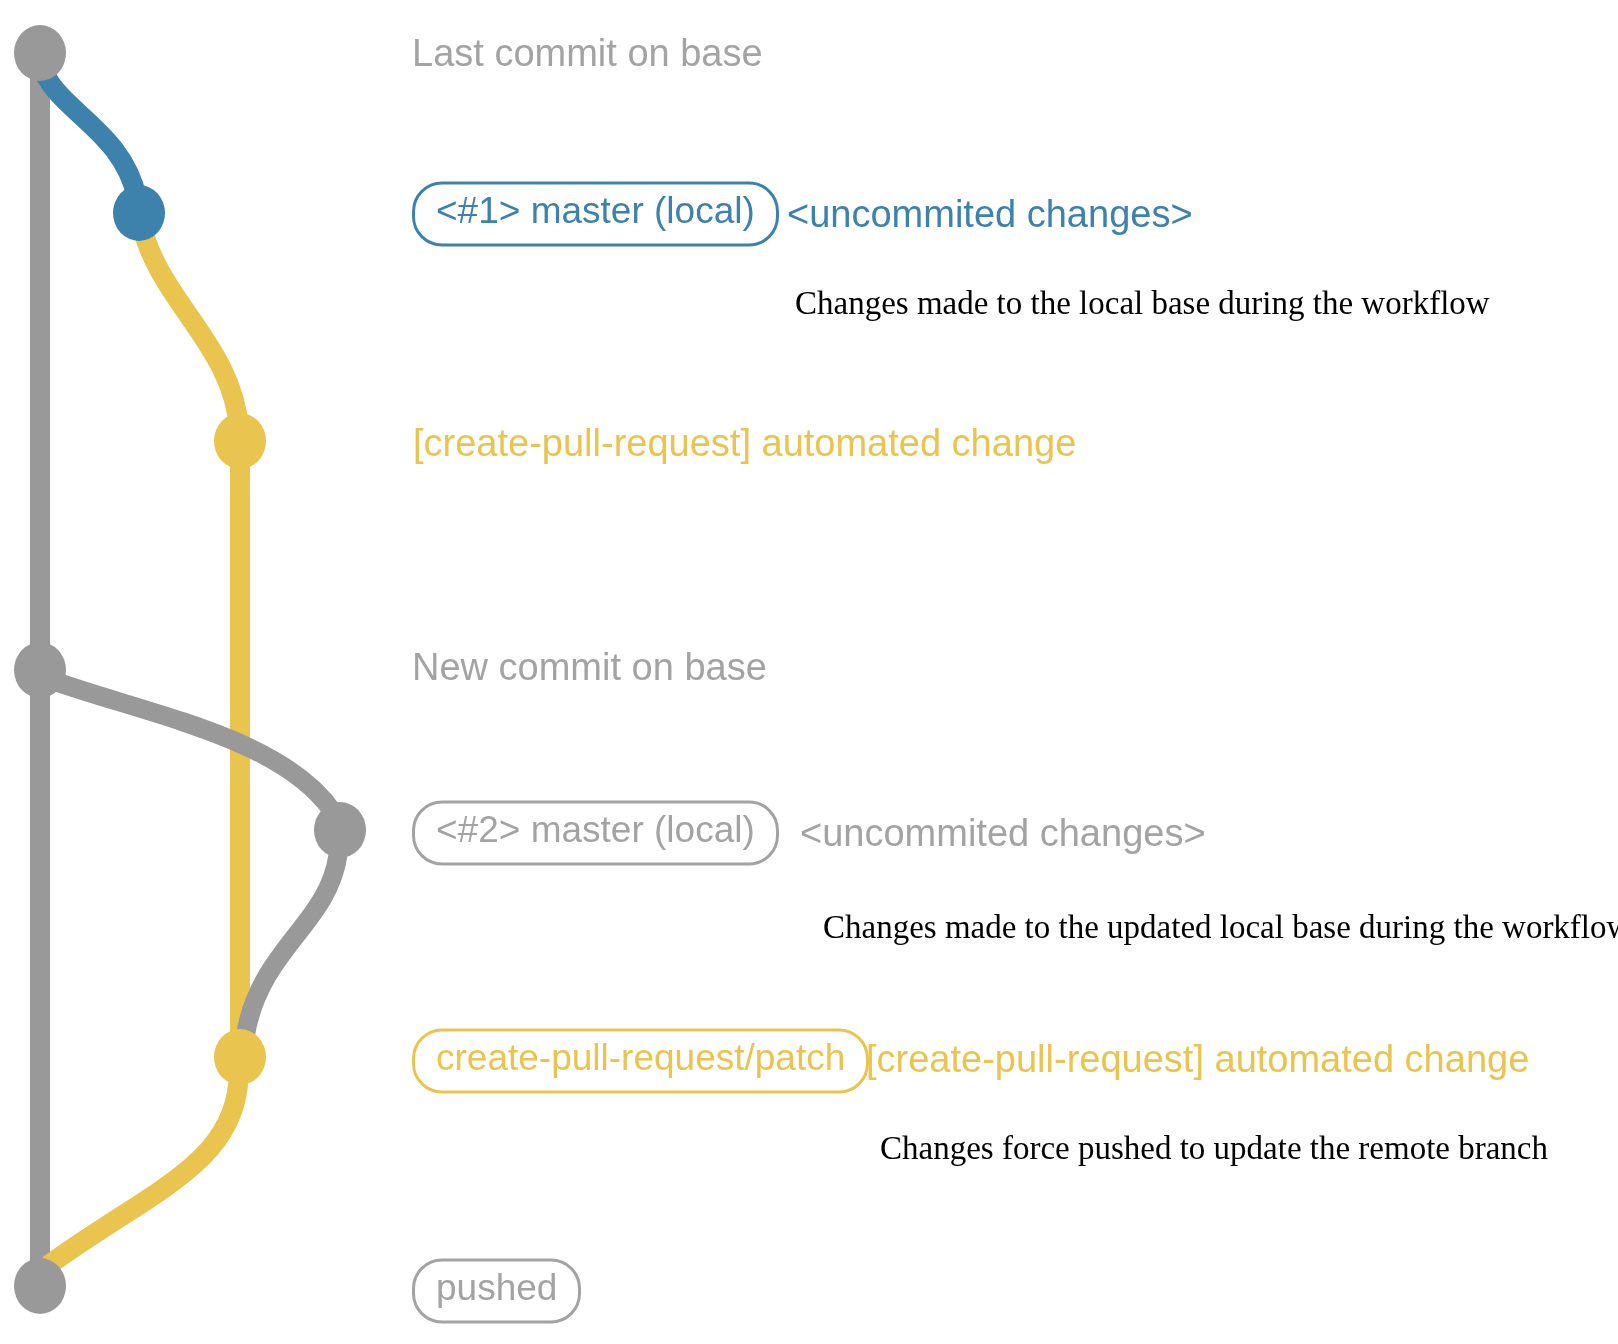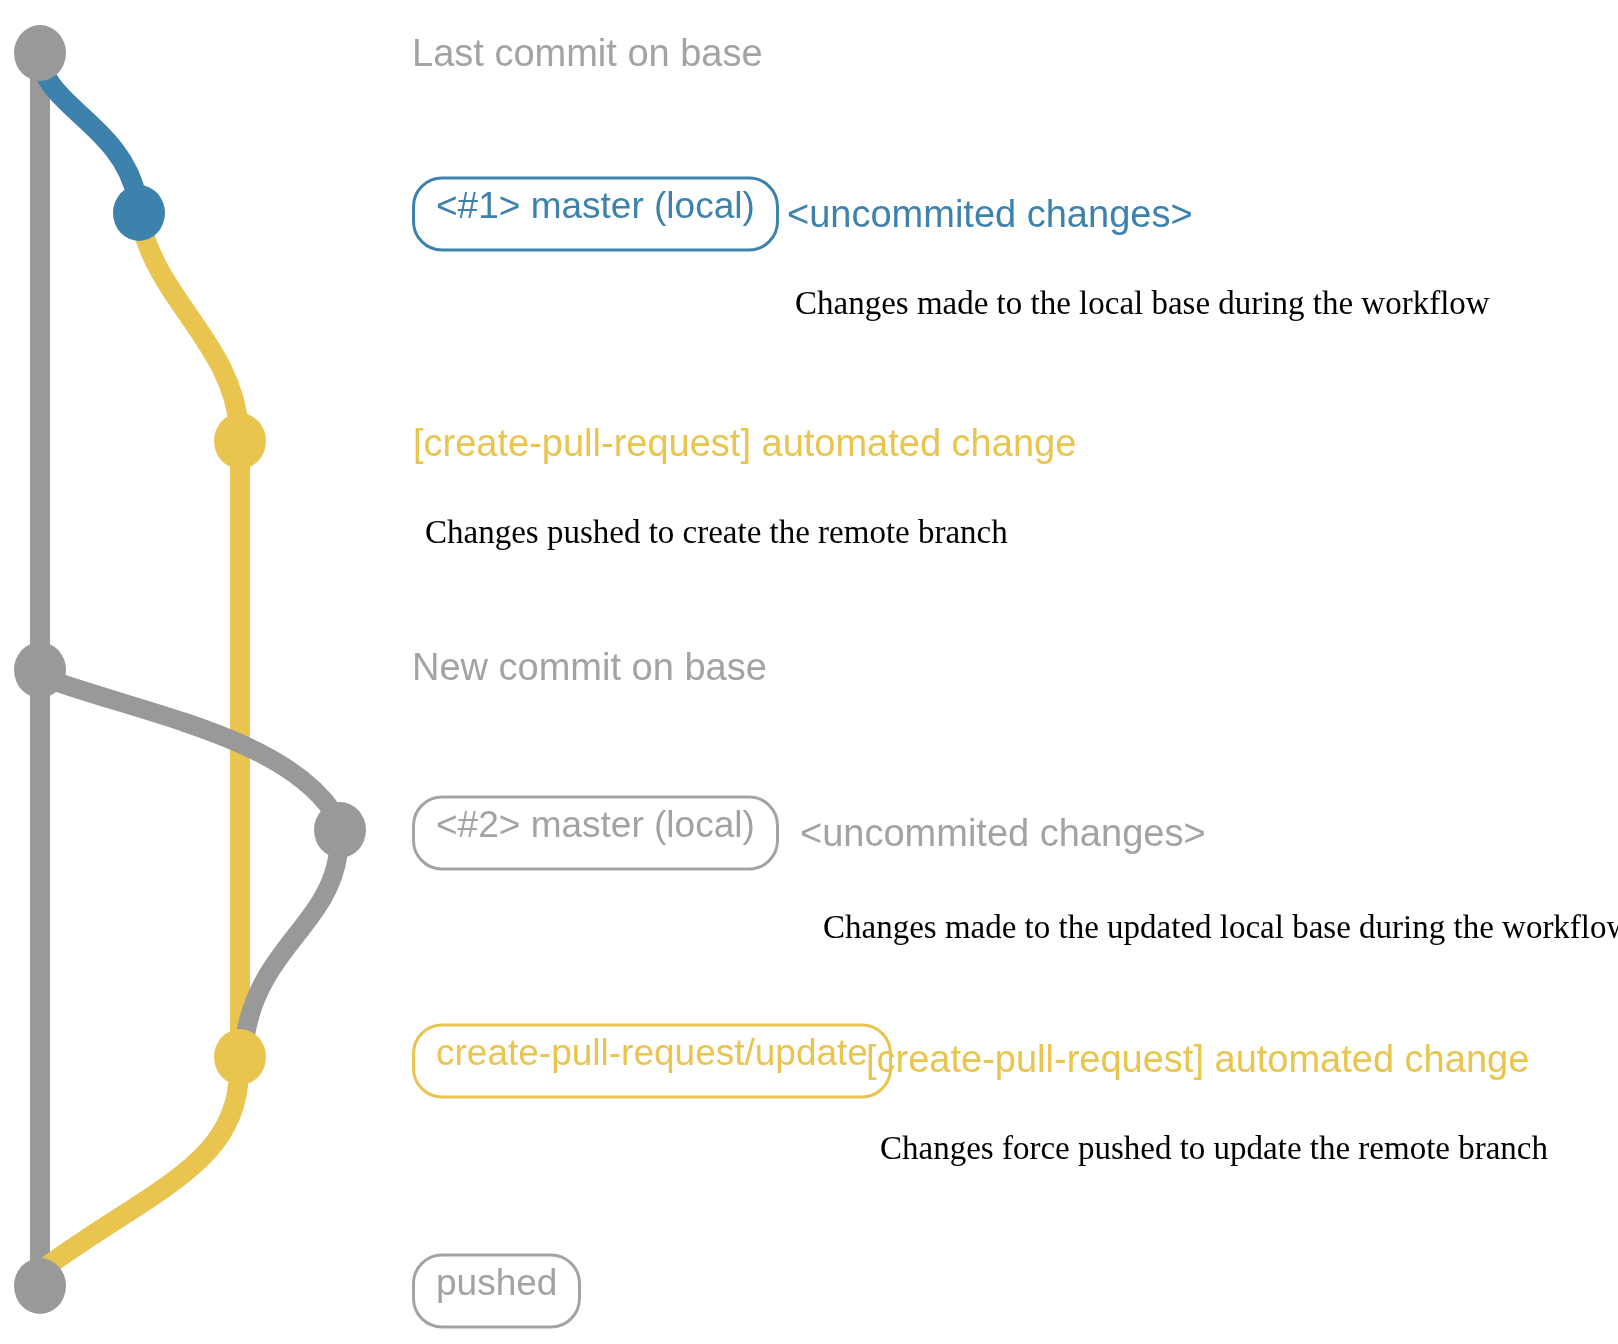--- a/index.html
+++ b/index.html
@@ -24,21 +24,21 @@
     font-size:38px;white-space:nowrap;letter-spacing:0;
   }
   .lbl-gray{color:var(--gray-text);}
   .lbl-blue{color:var(--blue);}
   .lbl-yellow{color:var(--yellow);}
 
   .badge{
     position:absolute;transform:translateY(-50%);
     display:inline-block;
     border:3px solid;border-radius:30px;
-    padding:5px 21px 22px 21px;
+    padding:5px 21px 12px 21px;
     font-size:37px;white-space:nowrap;
     background:#ffffff;
   }
   .badge-blue{color:var(--blue);border-color:var(--blue);}
   .badge-gray{color:var(--gray-text);border-color:var(--gray-text);text-align:right;}
   .badge-yellow{color:var(--yellow);border-color:var(--yellow);}
 
   .serif{
     position:absolute;transform:translateY(-50%);
     font-family:"Liberation Serif",serif;
@@ -75,27 +75,26 @@
     <ellipse class="dot-yellow" cx="240" cy="1057" rx="26" ry="28"></ellipse>
   </svg>
 
   <div class="lbl lbl-gray" style="left:412px;top:53px">Last commit on base</div>
 
   <div class="badge badge-blue" style="left:412px;top:214px">&lt;#1&gt; master (local)</div>
   <div class="lbl lbl-blue" style="left:787px;top:214px">&lt;uncommited changes&gt;</div>
   <div class="serif" style="left:795px;top:262px">Changes made to the local base during the workflow</div>
 
   <div class="lbl lbl-yellow" style="left:413px;top:443px">[create-pull-request] automated change</div>
-  <div class="serif" style="left:425px;top:491px">Changes pushed to create the remote branch</div>
 
   <div class="lbl lbl-gray" style="left:412px;top:667px">New commit on base</div>
 
   <div class="badge badge-gray" style="left:412px;top:833px">&lt;#2&gt; master (local)</div>
   <div class="lbl lbl-gray" style="left:800px;top:833px">&lt;uncommited changes&gt;</div>
   <div class="serif" style="left:823px;top:886px">Changes made to the updated local base during the workflow</div>
 
-  <div class="badge badge-yellow" style="left:412px;top:1061px">create-pull-request/update</div>
+  <div class="badge badge-yellow" style="left:412px;top:1061px">create-pull-request/patch</div>
   <div class="lbl lbl-yellow" style="left:866px;top:1059px">[create-pull-request] automated change</div>
   <div class="serif" style="left:880px;top:1107px">Changes force pushed to update the remote branch</div>
 
   <div class="badge badge-gray" style="left:412px;top:1291px">pushed</div>
 
 </div>
 
 </body></html>

